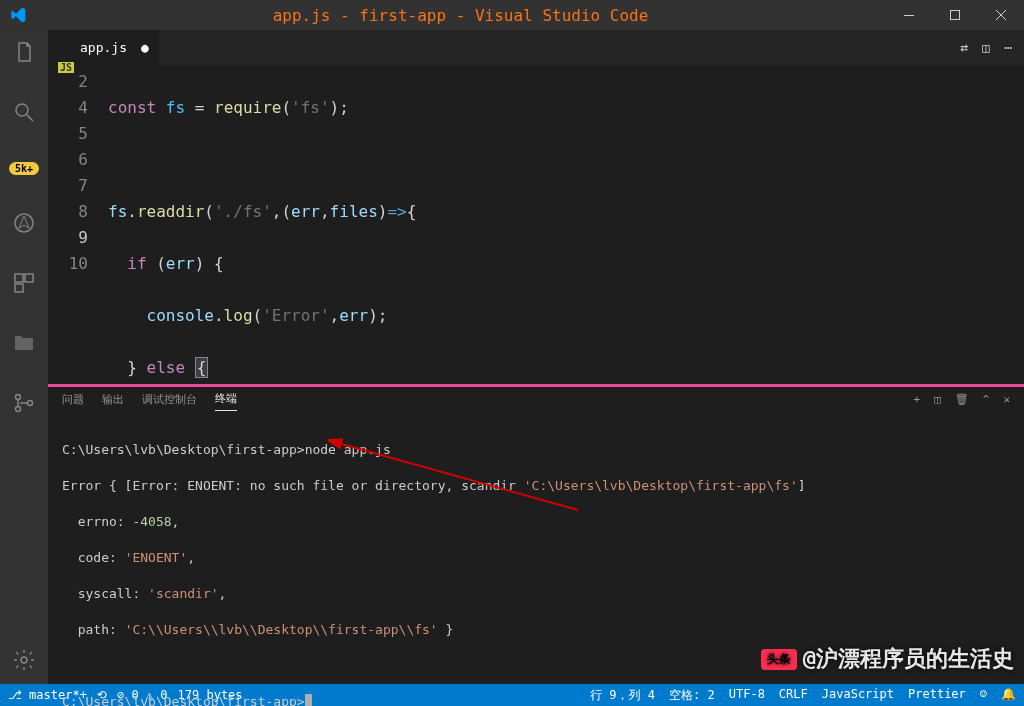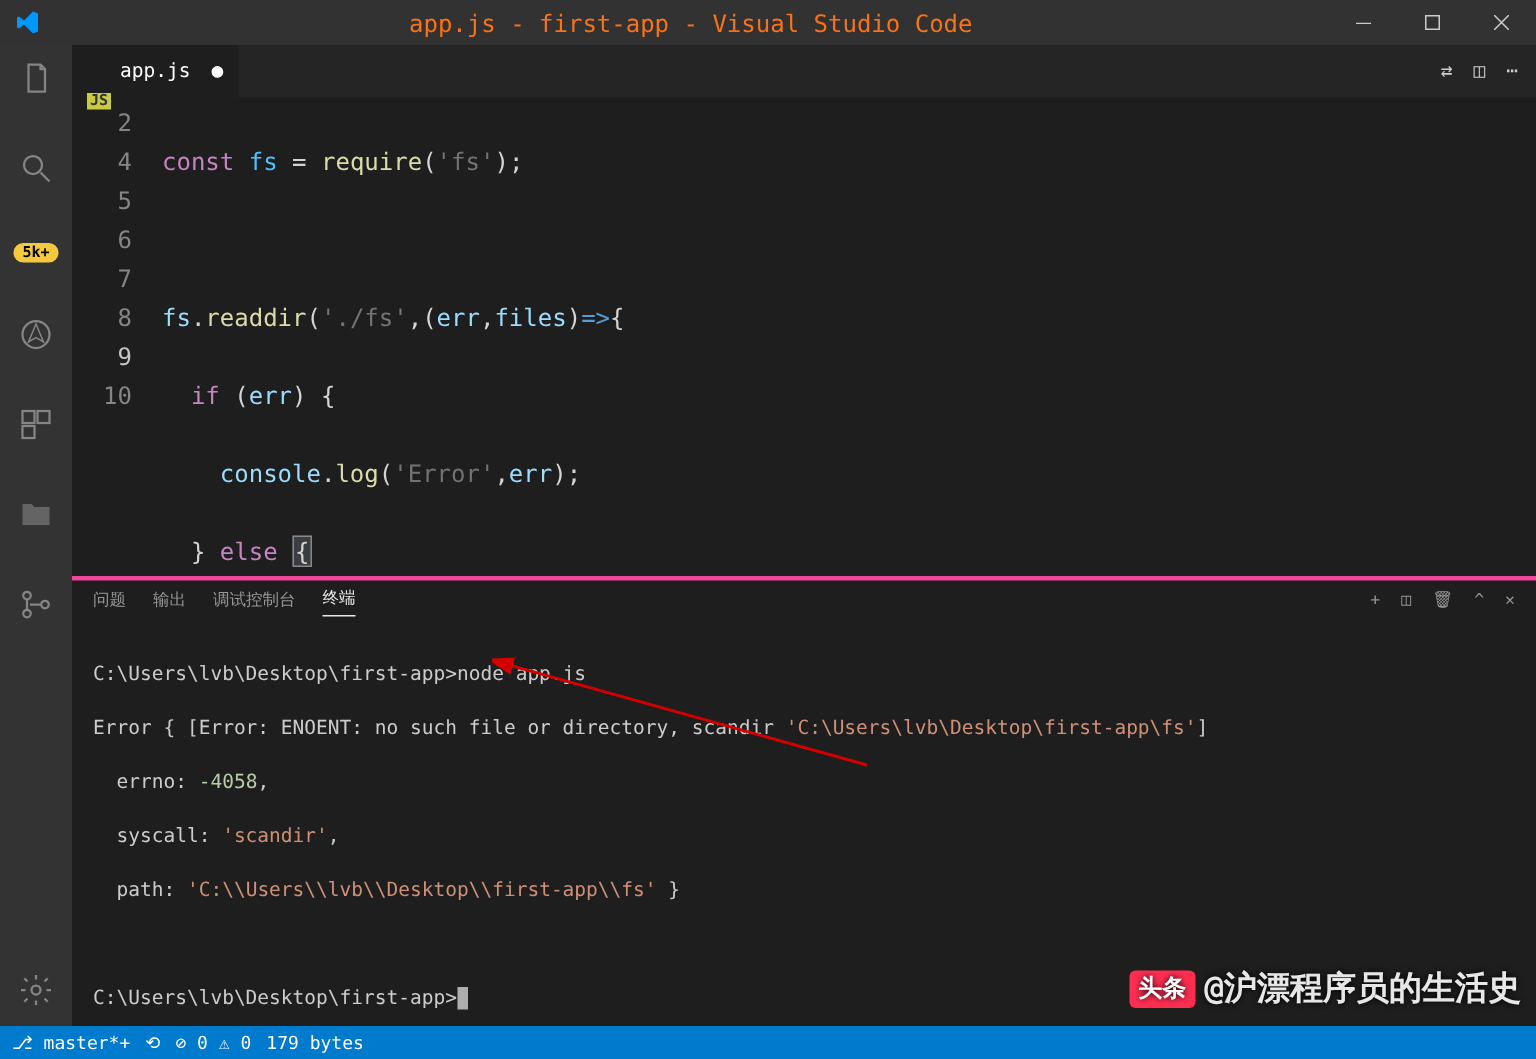--- a/index.html
+++ b/index.html
@@ -40,21 +40,21 @@
 .panel-right { margin-left: auto; display: flex; align-items: center; gap: 14px; }
 .term-select { background: #3c3c3c; border: 1px solid #3c3c3c; color: #ccc; padding: 2px 20px 2px 8px; font-size: 12px; width: 150px; }
 .terminal { flex: 1; padding: 12px 14px; font-family: Consolas, monospace; font-size: 13px; line-height: 18px; color: #cccccc; white-space: pre; position: relative; }
 .term-str { color: #ce9178; }
 .term-num { color: #b5cea8; }
 .arrow { position: absolute; pointer-events: none; }
 .cursor-block { display: inline-block; width: 7px; height: 15px; background: #aeafad; vertical-align: text-bottom; }
 .statusbar { height: 22px; background: #007acc; color: #fff; display: flex; align-items: center; font-size: 12px; padding: 0 8px; gap: 10px; }
 .statusbar .right { margin-left: auto; display: flex; gap: 14px; }
 .watermark { position: absolute; right: 10px; bottom: 32px; color: rgba(255,255,255,0.9); font-size: 22px; font-weight: 600; text-shadow: 0 0 4px #000; display: flex; align-items: center; gap: 6px; z-index: 10; }
-.watermark-badge { background: #ff2e51; color: #ffffff; border-radius: 4px; padding: 2px 6px; font-size: 16px; text-align: right; }
+.watermark-badge { background: #ff2e51; color: #000000; border-radius: 4px; padding: 2px 6px; font-size: 12px; text-align: right; }
 svg { display: block; }
 </style>
 </head>
 <body>
 
 <div class="titlebar">
   <div class="logo">
     <svg width="16" height="16" viewBox="0 0 24 24">
         <path fill="#0098ff" d="M23 3l-5-2-9 9-5-4-2 1v10l2 1 5-4 9 9 5-2V3z"></path>
       </svg>
@@ -179,20 +179,21 @@
           <span>◫</span>
           <span>🗑</span>
           <span>^</span>
           <span>✕</span>
         </div>
       </div>
       <div class="terminal">
 <div>C:\Users\lvb\Desktop\first-app&gt;node app.js</div>
 <div><span>Error { [Error: ENOENT: no such file or directory, scandir </span><span class="term-str">'C:\Users\lvb\Desktop\first-app\fs'</span><span>]</span></div>
 <div><span>  errno: </span><span class="term-num">-4058</span><span>,</span></div>
+<div><span>  code: </span><span class="term-str">'ENOENT'</span><span>,</span></div>
 <div><span>  syscall: </span><span class="term-str">'scandir'</span><span>,</span></div>
 <div><span>  path: </span><span class="term-str">'C:\\Users\\lvb\\Desktop\\first-app\\fs'</span><span> }</span></div>
 <div>&nbsp;</div>
 <div><span>C:\Users\lvb\Desktop\first-app&gt;</span><span class="cursor-block"></span></div>
 <svg class="arrow" style="left:280px;top:24px" width="260" height="80">
             <defs>
               <marker id="ah" markerWidth="10" markerHeight="10" refX="2" refY="3" orient="auto">
                 <path d="M0,0 L0,6 L9,3 z" fill="#d40000"></path>
               </marker>
             </defs>
@@ -201,18 +202,28 @@
       </div>
     </div>
   </div>
 </div>
 
 <div class="statusbar">
   <span>⎇ <span>master*+</span></span>
   <span>⟲</span>
   <span>⊘ <span>0</span> ⚠ <span>0</span></span>
   <span>179 bytes</span>
+  <div class="right">
+    <span>行 9，列 4</span>
+    <span>空格: 2</span>
+    <span>UTF-8</span>
+    <span>CRLF</span>
+    <span>JavaScript</span>
+    <span>Prettier</span>
+    <span>☺</span>
+    <span>🔔</span>
+  </div>
 </div>
 
 <div class="watermark">
   <span class="watermark-badge">头条</span>
   <span>@沪漂程序员的生活史</span>
 </div>
 
 </body></html>

